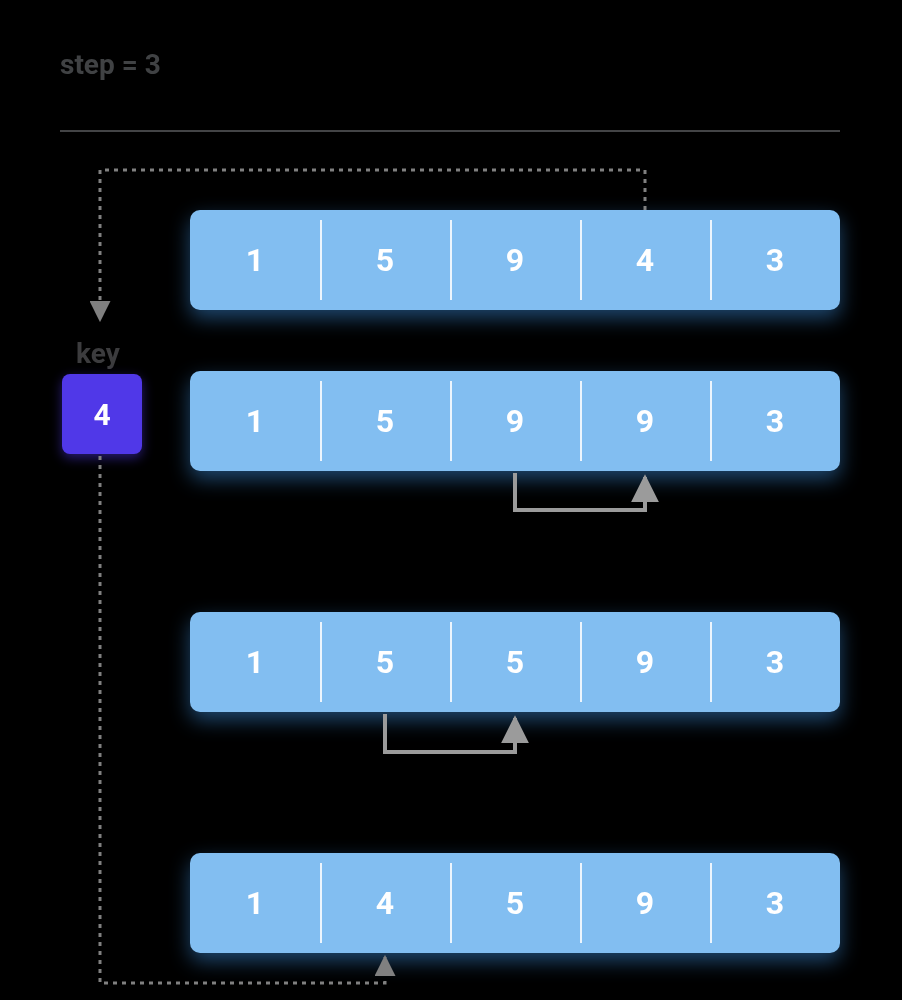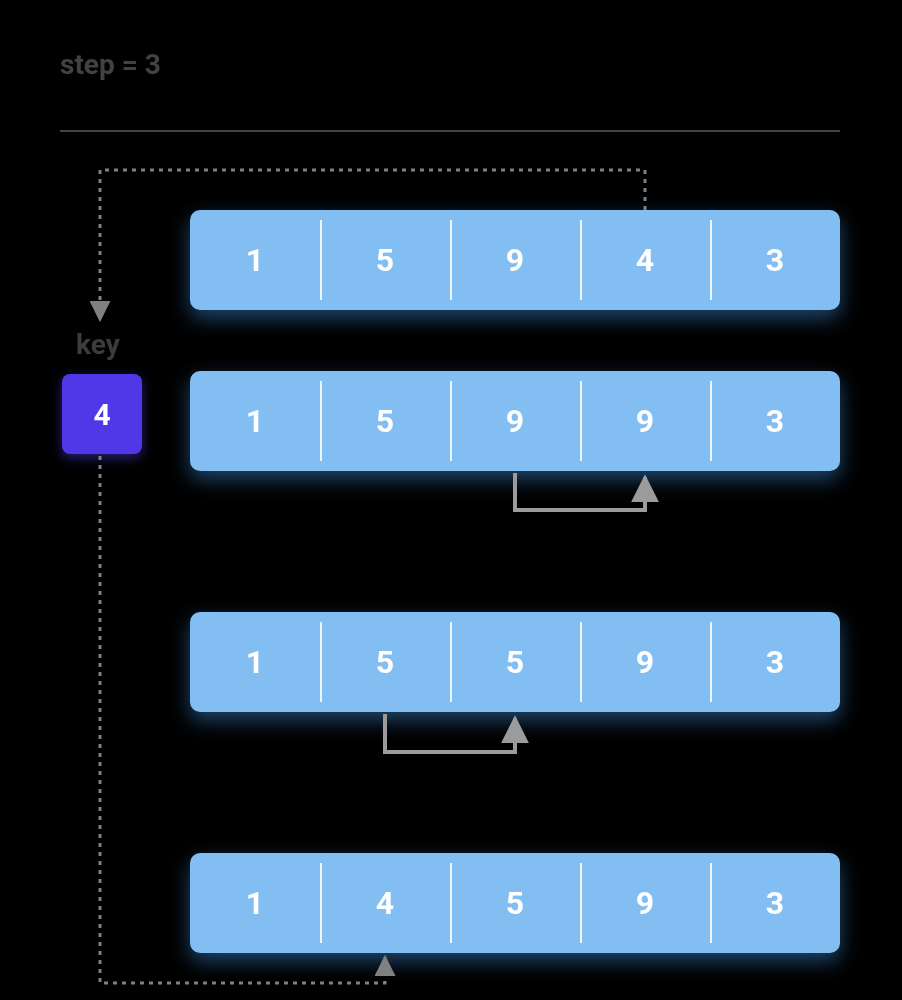--- a/index.html
+++ b/index.html
@@ -26,21 +26,21 @@
   }
   .hr {
     position: absolute;
     left: 60px; top: 130px;
     width: 780px;
     height: 0;
     border-top: 2px solid #434446;
   }
   .key-label {
     position: absolute;
-    left: 76px; top: 328px;
+    left: 76px; top: 337px;
     font-size: 28px;
     font-weight: 700;
     color: #3c3c3e;
   }
   .key-box {
     position: absolute;
     left: 62px; top: 374px;
     width: 80px; height: 80px;
     background: #5038e8;
     border-radius: 8px;

